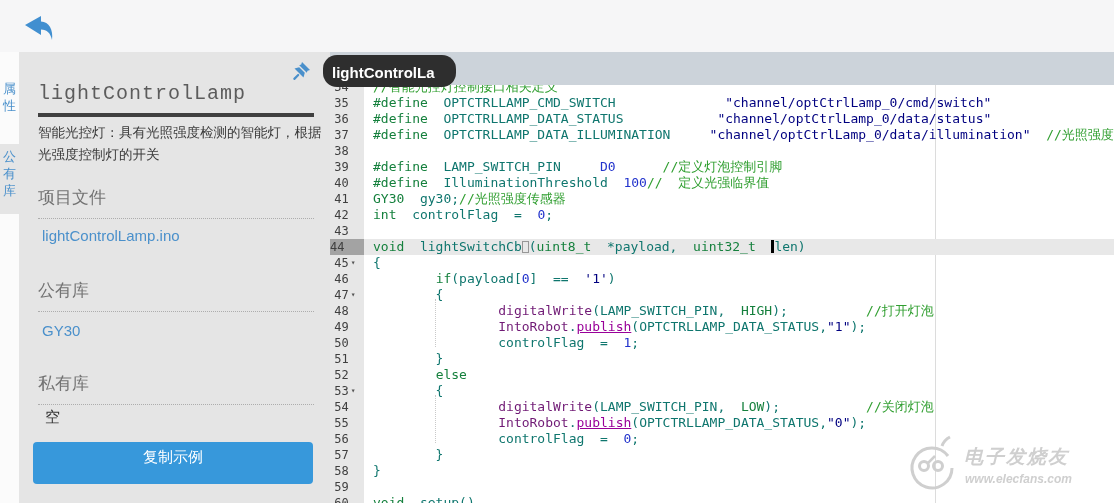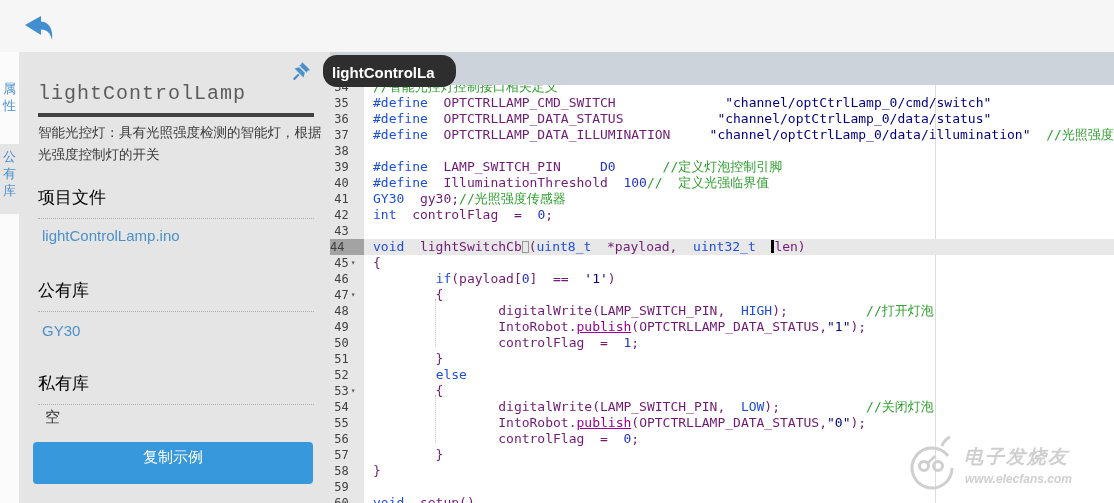--- a/index.html
+++ b/index.html
@@ -19,21 +19,21 @@
   .v-tab.t2 { top:92px; height:70px; background:#e5e5e5; }
 
   
   .panel { position:absolute; left:19px; top:52px; width:311px; height:451px; background:#e5e5e5; }
   .pin-icon { position:absolute; right:18px; top:8px; width:22px; height:22px; cursor:pointer; }
   .panel-title { position:absolute; left:19px; top:30px; width:276px;
     font-family:"Liberation Mono", monospace; font-size:20px; color:#5c5c5c; letter-spacing:1px;
     border-bottom:4px solid #404040; padding-bottom:8px; }
   .panel-desc { position:absolute; left:19px; top:70px; width:285px;
     font-size:13.5px; color:#3a3a3a; line-height:22px; }
-  .sec-head { position:absolute; left:19px; width:276px; font-size:17px; color:#000000;
+  .sec-head { position:absolute; left:19px; width:276px; font-size:17px; color:#737373;
     border-bottom:1px dotted #adadad; padding-bottom:9px; }
   .sec-head.s1 { top:134px; }
   .sec-head.s2 { top:227px; }
   .sec-head.s3 { top:320px; }
   .panel-link { position:absolute; left:23px; font-size:15px; color:#4a90cb; cursor:pointer; }
   .panel-link.l1 { top:175px; }
   .panel-link.l2 { top:270px; }
   .plain-item { position:absolute; left:26px; top:356px; font-size:15px; color:#333; }
   .copy-btn { position:absolute; left:14px; top:390px; width:280px; height:42px;
     background:#3798db; border:none; border-radius:4px; color:#fff; font-size:15px;
@@ -53,27 +53,27 @@
   .code-row { position:relative; display:flex; height:16px; line-height:16px;
     font-family:"DejaVu Sans Mono", monospace; font-size:13px; white-space:pre; }
   .code-row.active { background:#e8e8e8; }
   .gut { flex:0 0 34px; background:#e7e7e7; display:flex; justify-content:center;
     font-size:12px; color:#3f3f3f; }
   .code-row.active .gut { background:#a3a3a3;flex-direction:column; }
   .gut .ln { padding-right:2px; }
   .gut .fold { width:9px; font-size:8px; color:#555; line-height:16px; }
   .txt { padding-left:9px; position:relative; z-index:1; }
 
-  .kw  { color:#1d4ed8; }
+  .kw  { color:#15803d; }
   .fn  { color:#701a75; }
   .fnu { color:#990099; text-decoration:underline; }
   .num { color:#2233cc; }
   .str { color:#000080; }
   .cm  { color:#2f9e2f; }
-  .pl  { color:#701a75; }
+  .pl  { color:#0f766e; }
   .cursor { display:inline-block; width:3px; height:13px; background:#000; vertical-align:-2px; }
   .mbox { display:inline-block; width:7px; height:12px; border:1px solid #979797; vertical-align:-2px; }
 
   
   .watermark { position:absolute; left:904px; top:432px; width:166px; height:71px;
     color:#cfcfcf; pointer-events:none; }
   .wm-title { position:absolute; left:60px; top:12px; font-size:19px; font-weight:bold;
     font-style:italic; letter-spacing:2px; }
   .wm-url { position:absolute; left:61px; top:40px; font-size:12px; font-weight:bold; font-style:italic; }
 </style>

